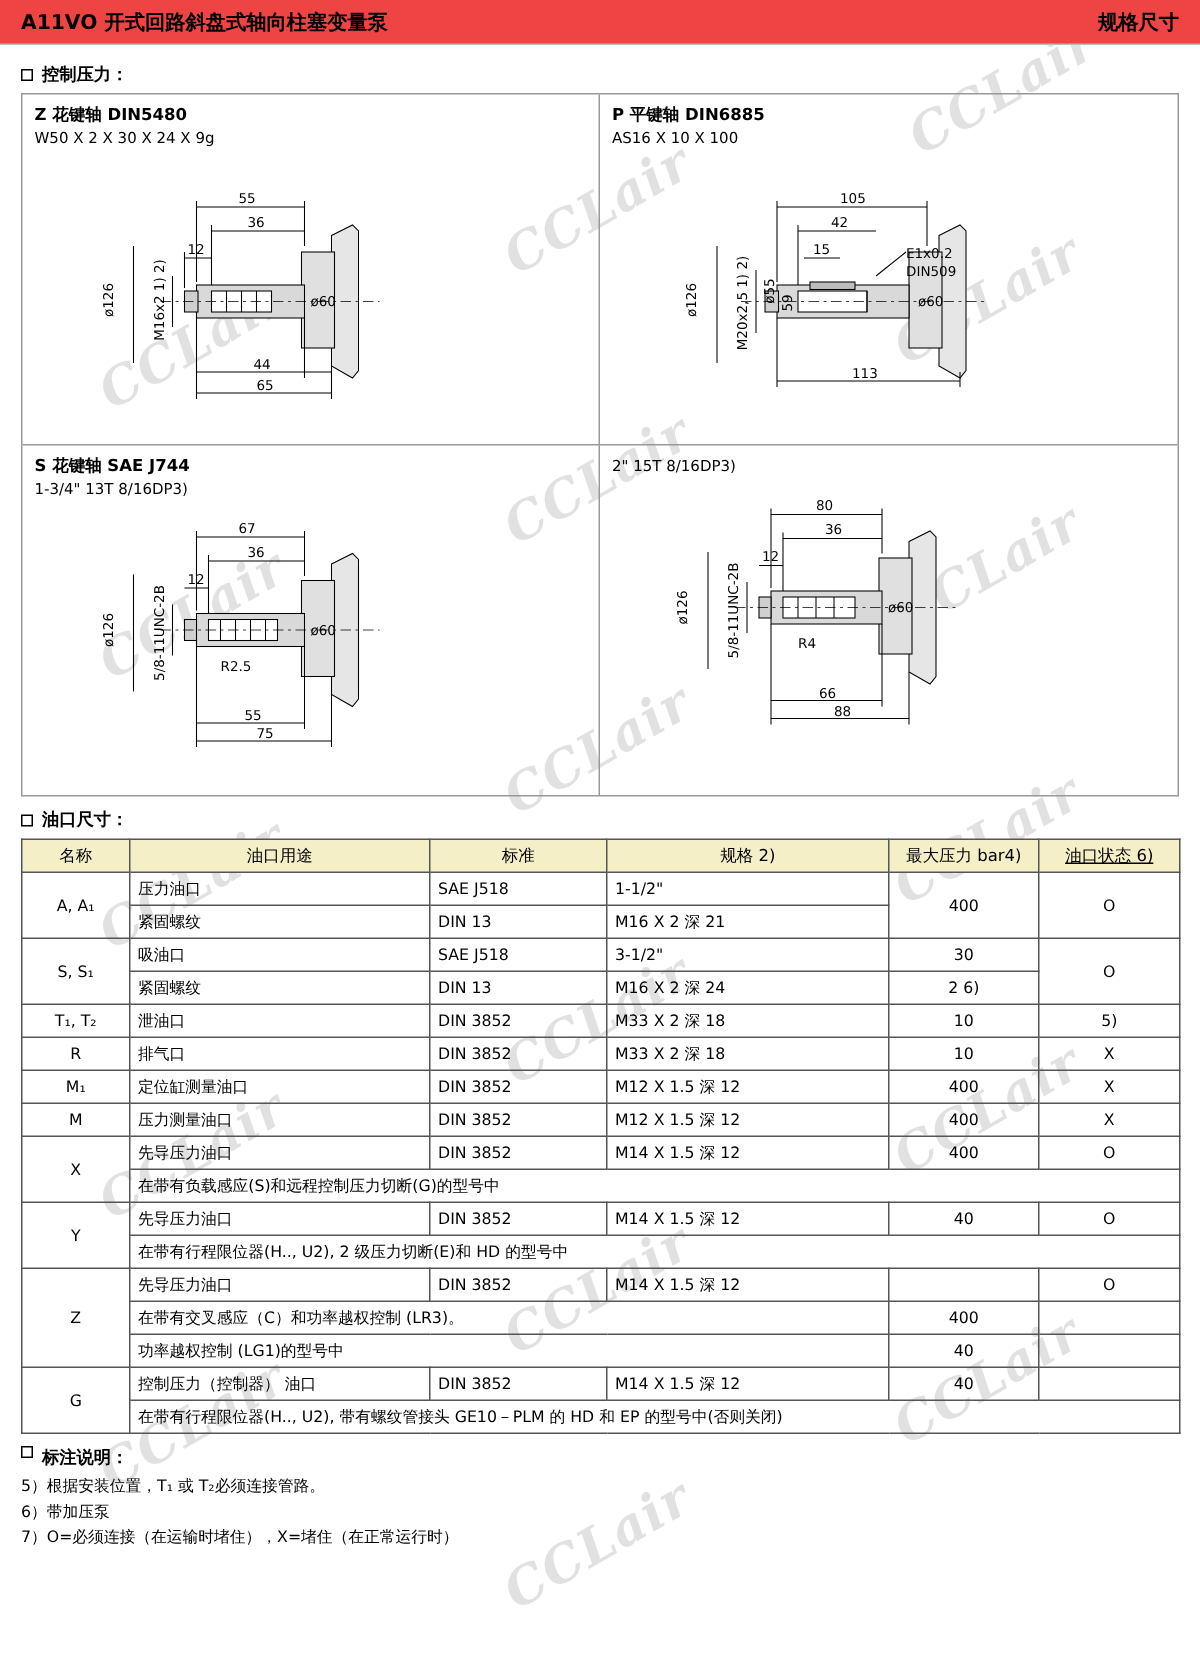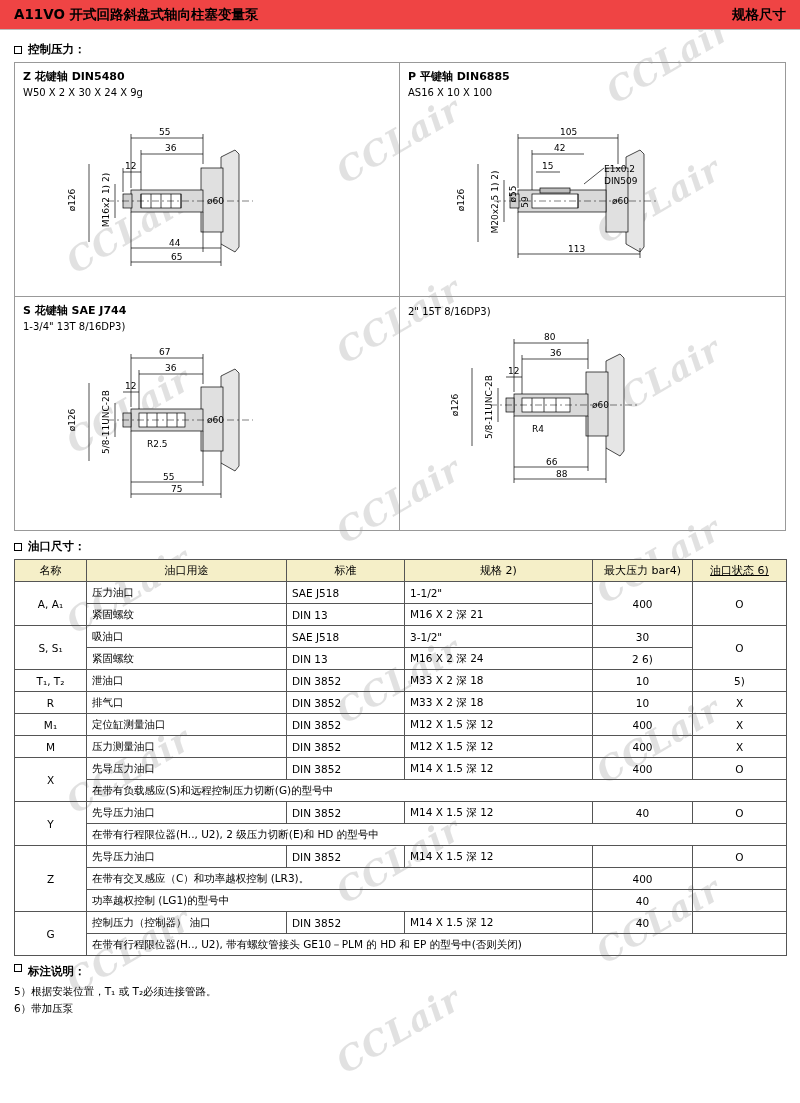--- a/index.html
+++ b/index.html
@@ -441,20 +441,21 @@
 
   <div class="notes">
     <div class="notes-title">
       <span class="sq-o"></span>
       <span>标注说明：</span>
     </div>
     <div class="notes-cols">
       <div class="notes-col">
         <div class="note">5）根据安装位置，T₁ 或 T₂必须连接管路。</div>
         <div class="note">6）带加压泵</div>
+        <div class="note">7）O=必须连接（在运输时堵住），X=堵住（在正常运行时）</div>
       </div>
     </div>
   </div>
 
 </div>
 
 <div class="wm-layer">
   <div class="wm" style="left:600px;  top:40px;">CCLair</div>
   <div class="wm" style="left:330px;  top:120px;">CCLair</div>
   <div class="wm" style="left:60px;   top:210px;">CCLair</div>

